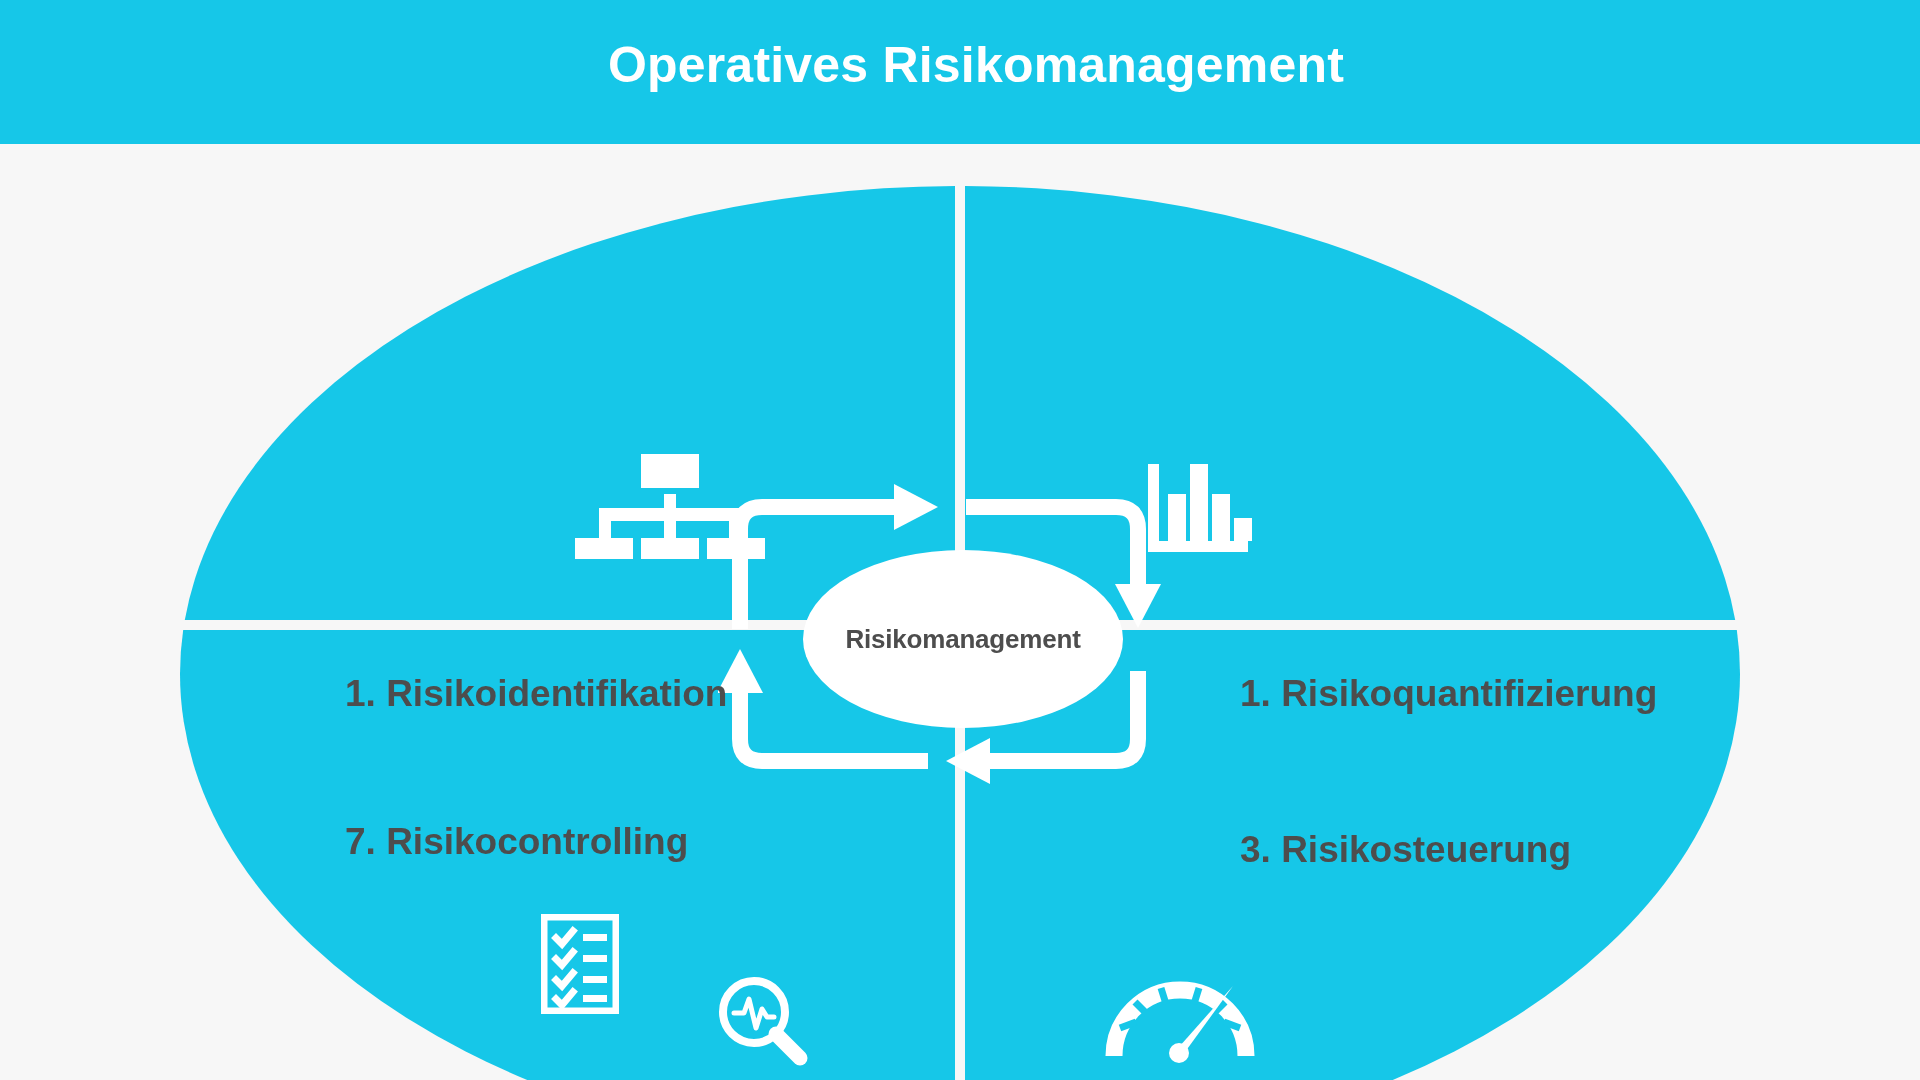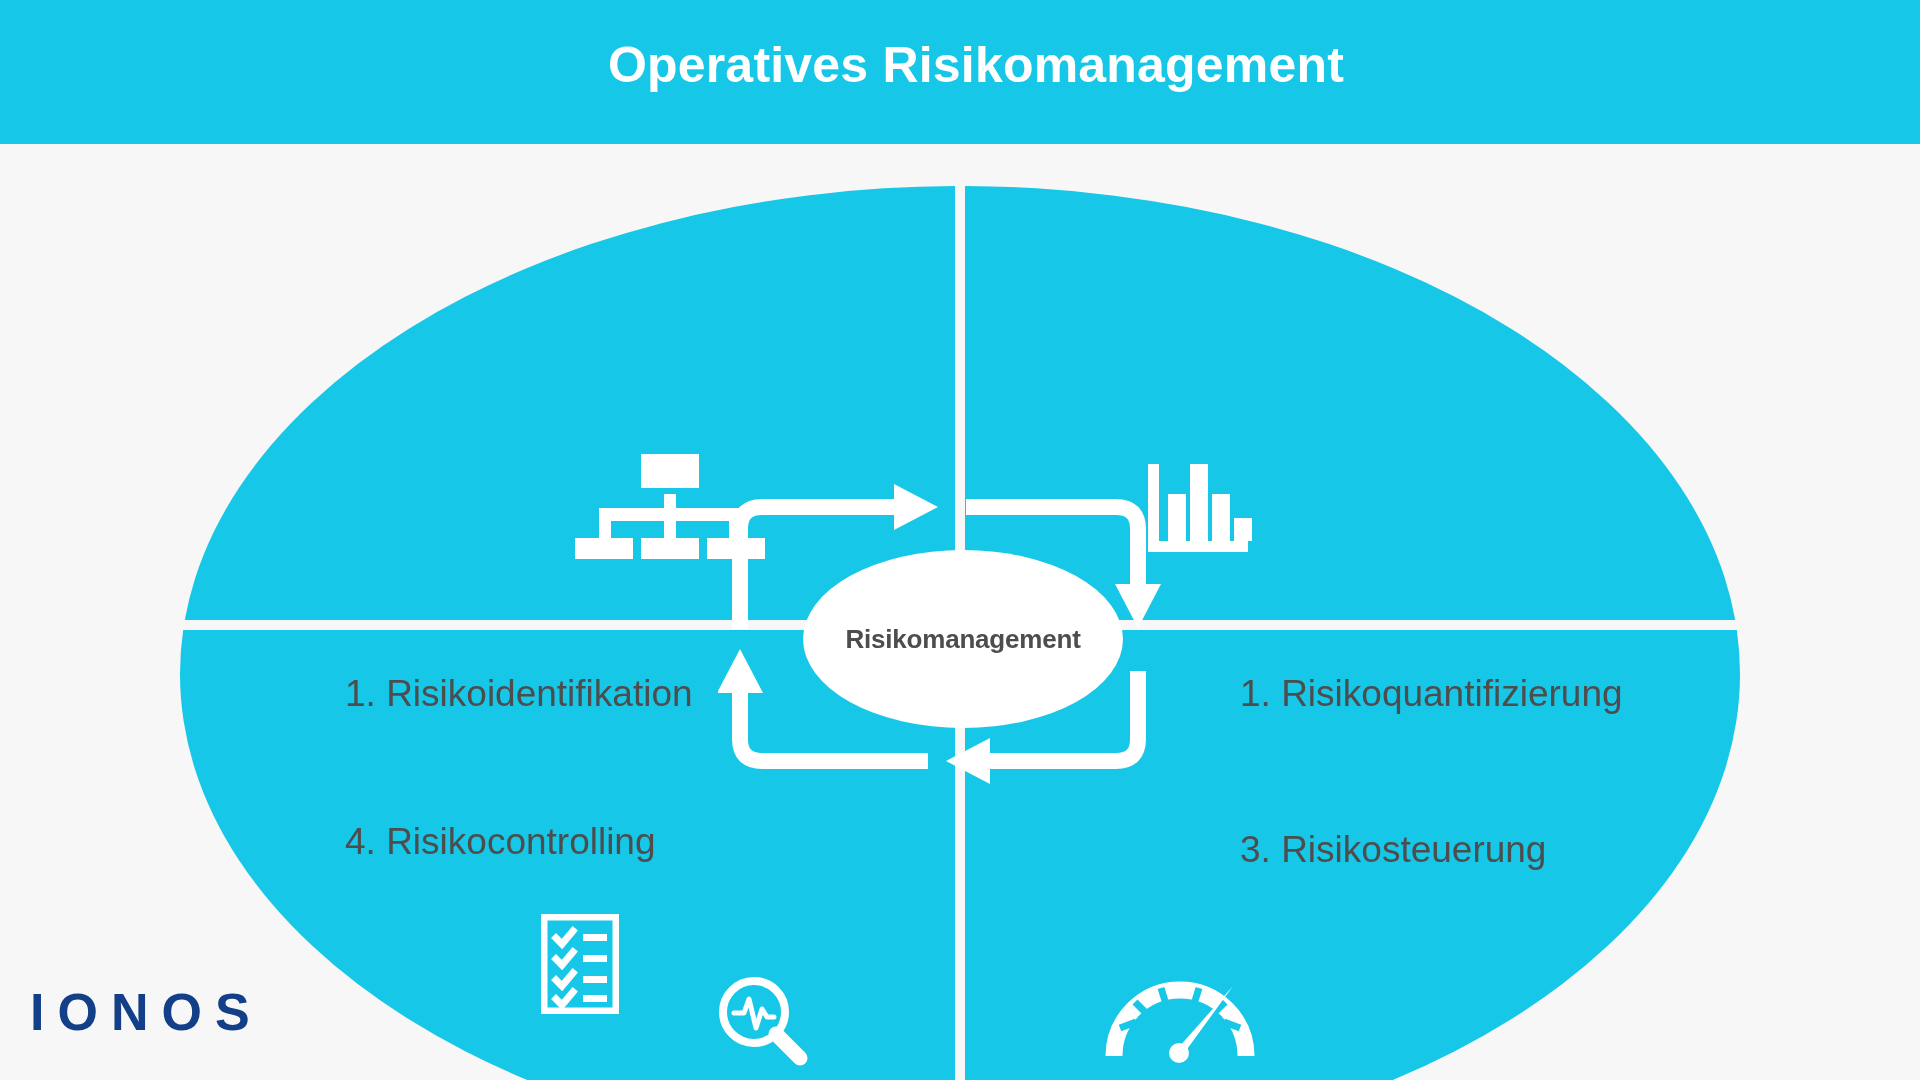--- a/index.html
+++ b/index.html
@@ -59,20 +59,21 @@
     display: block;
   }
 
   
   .quad-label {
     position: absolute;
     color: #4d4d4d;
     font-size: 37px;
     line-height: 46px;
     white-space: nowrap;
+    font-weight: bold;
   }
   #label-q1 { left: 345px;  top: 527px; }
   #label-q2 { left: 1240px; top: 527px; }
   #label-q4 { left: 345px;  top: 675px; }
   #label-q3 { left: 1240px; top: 683px; }
 
   
   .quad-icon { position: absolute; }
   #icon-orgchart   { left: 575px;  top: 310px; }
   #icon-barchart   { left: 1148px; top: 300px; }
@@ -247,19 +248,18 @@
         <polygon points="-1,219 22,175 45,219"></polygon>
       </g>
     </svg>
 
     <div id="center-ellipse"></div>
     <div id="center-label">Risikomanagement</div>
 
     <div class="quad-label" id="label-q1">1. Risikoidentifikation</div>
     <div class="quad-label" id="label-q2">1. Risikoquantifizierung</div>
     <div class="quad-label" id="label-q3">3. Risikosteuerung</div>
-    <div class="quad-label" id="label-q4">4. Risikocontrolling</div>
+    <div class="quad-label" id="label-q4">7. Risikocontrolling</div>
 
   </div>
 
-  <div id="logo">IONOS</div>
 
 </div>
 
 </body></html>

